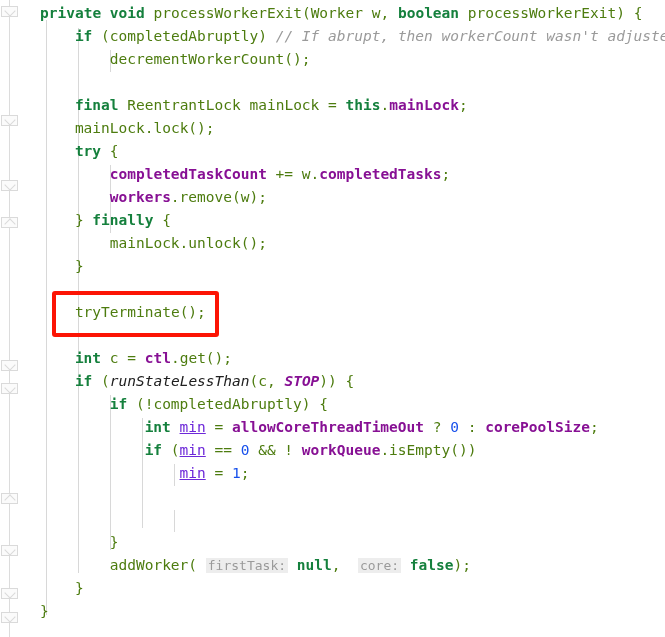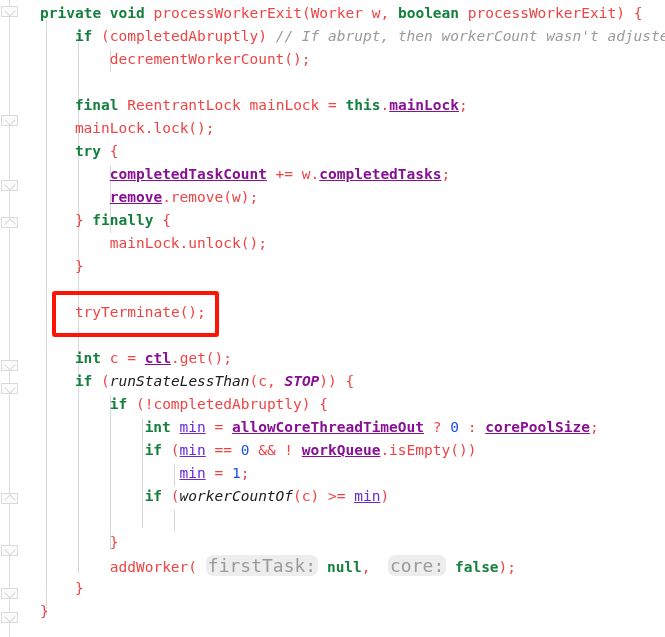--- a/index.html
+++ b/index.html
@@ -70,35 +70,35 @@
     height: 23px;
     line-height: 23px;
     white-space: pre;
     font-size: 14.5px;
     font-family: "DejaVu Sans Mono", monospace;
     color: #202020;
   }
 
   
   .kw   { color: #15803d; font-weight: bold; }
-  .fld  { color: #871094; font-weight: bold; text-decoration: underline; }
+  .fld  { color: #871094; font-weight: bold; }
   .sfld { color: #871094; font-weight: bold; font-style: italic; }
   .smth { color: #202020; font-style: italic; }
   .num  { color: #1750eb; }
   .cmt  { color: #9a9a9a; font-style: italic; }
   .lv   { color: #6d28d9; text-decoration: underline; }
-  .pl   { color: #ef4444; margin-top: 20px; }
+  .pl   { color: #4d7c0f; margin-top: 20px; }
 
   
   .hint {
     color: #9a9a9a;
     background: #ededed;
-    border-radius: 7px;
+    border-radius: 0;
     padding: 0 2px;
-    font-size: 18px;
+    font-size: 13px;
   }
 
   
   #highlight-box {
     position: absolute;
     border: 4px solid #fc1404;
     border-radius: 3px;
     box-sizing: border-box;
     background: transparent;
   }
@@ -132,34 +132,33 @@
       <div class="indent-guide" style="left: 174px; top: 464px; height: 22px;"></div>
       <div class="indent-guide" style="left: 174px; top: 510px; height: 22px;"></div>
       <div class="line" style="top: 2px; left: 40px;"><span class="kw">private</span><span class="pl"> </span><span class="kw">void</span><span class="pl"> processWorkerExit(Worker w, </span><span class="kw">boolean</span><span class="pl"> processWorkerExit) {</span></div>
       <div class="line" style="top: 25px; left: 74.88px;"><span class="kw">if</span><span class="pl"> (completedAbruptly) </span><span class="cmt">// If abrupt, then workerCount wasn't adjusted</span></div>
       <div class="line" style="top: 48px; left: 109.76px;"><span class="pl">decrementWorkerCount();</span></div>
       <div class="line" style="top: 71px; left: 40px;"></div>
       <div class="line" style="top: 94px; left: 74.88px;"><span class="kw">final</span><span class="pl"> ReentrantLock mainLock = </span><span class="kw">this</span><span class="pl">.</span><span class="fld">mainLock</span><span class="pl">;</span></div>
       <div class="line" style="top: 117px; left: 74.88px;"><span class="pl">mainLock.lock();</span></div>
       <div class="line" style="top: 140px; left: 74.88px;"><span class="kw">try</span><span class="pl"> {</span></div>
       <div class="line" style="top: 163px; left: 109.76px;"><span class="fld">completedTaskCount</span><span class="pl"> += w.</span><span class="fld">completedTasks</span><span class="pl">;</span></div>
-      <div class="line" style="top: 186px; left: 109.76px;"><span class="fld">remove</span><span class="pl">.remove(w);</span></div>
+      <div class="line" style="top: 186px; left: 109.76px;"><span class="fld">workers</span><span class="pl">.remove(w);</span></div>
       <div class="line" style="top: 209px; left: 74.88px;"><span class="pl">} </span><span class="kw">finally</span><span class="pl"> {</span></div>
       <div class="line" style="top: 232px; left: 109.76px;"><span class="pl">mainLock.unlock();</span></div>
       <div class="line" style="top: 255px; left: 74.88px;"><span class="pl">}</span></div>
       <div class="line" style="top: 278px; left: 40px;"></div>
       <div class="line" style="top: 301px; left: 74.88px;"><span class="pl">tryTerminate();</span></div>
       <div class="line" style="top: 324px; left: 40px;"></div>
       <div class="line" style="top: 347px; left: 74.88px;"><span class="kw">int</span><span class="pl"> c = </span><span class="fld">ctl</span><span class="pl">.get();</span></div>
       <div class="line" style="top: 370px; left: 74.88px;"><span class="kw">if</span><span class="pl"> (</span><span class="smth">runStateLessThan</span><span class="pl">(c, </span><span class="sfld">STOP</span><span class="pl">)) {</span></div>
       <div class="line" style="top: 393px; left: 109.76px;"><span class="kw">if</span><span class="pl"> (!completedAbruptly) {</span></div>
       <div class="line" style="top: 416px; left: 144.64px;"><span class="kw">int</span><span class="pl"> </span><span class="lv">min</span><span class="pl"> = </span><span class="fld">allowCoreThreadTimeOut</span><span class="pl"> ? </span><span class="num">0</span><span class="pl"> : </span><span class="fld">corePoolSize</span><span class="pl">;</span></div>
       <div class="line" style="top: 439px; left: 144.64px;"><span class="kw">if</span><span class="pl"> (</span><span class="lv">min</span><span class="pl"> == </span><span class="num">0</span><span class="pl"> &amp;&amp; !</span><span class="pl"> </span><span class="fld">workQueue</span><span class="pl">.isEmpty())</span></div>
       <div class="line" style="top: 462px; left: 179.52px; text-align: right;"><span class="lv">min</span><span class="pl"> = </span><span class="num">1</span><span class="pl">;</span></div>
-      <div class="line" style="top: 485px; left: 144.64px;"><span class="kw">if</span><span class="pl"> (</span><span class="smth">workerCountOf</span><span class="pl">(c) &gt;= </span><span class="lv">min</span><span class="pl">)</span></div>
       <div class="line" style="top: 531px; left: 109.76px;"><span class="pl">}</span></div>
       <div class="line" style="top: 554px; left: 109.76px;"><span class="pl">addWorker(</span><span class="pl"> </span><span class="hint">firstTask:</span><span class="pl"> </span><span class="kw">null</span><span class="pl">,  </span><span class="hint">core:</span><span class="pl"> </span><span class="kw">false</span><span class="pl">);</span></div>
       <div class="line" style="top: 577px; left: 74.88px;"><span class="pl">}</span></div>
       <div class="line" style="top: 600px; left: 40px;"><span class="pl">}</span></div>
     </div>
 
   <div id="highlight-box" style="left: 52px; top: 291px; width: 167px; height: 46px; border-color: rgb(252, 20, 4);"></div>
 
 </div>
 

